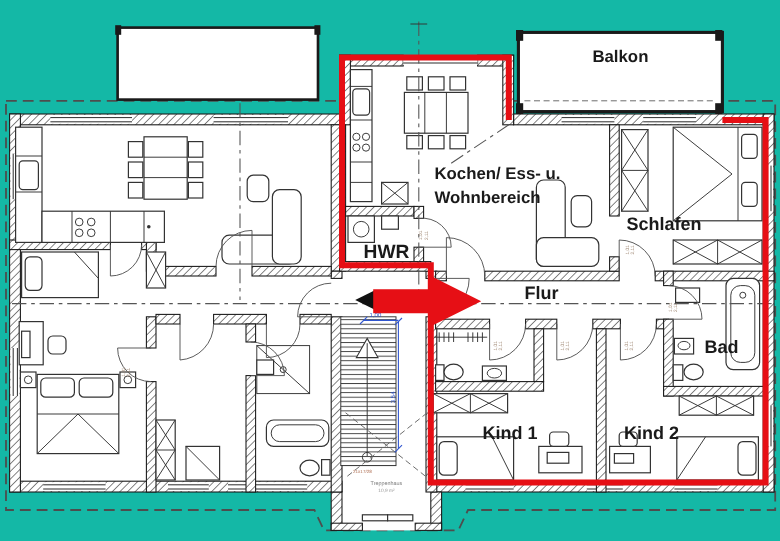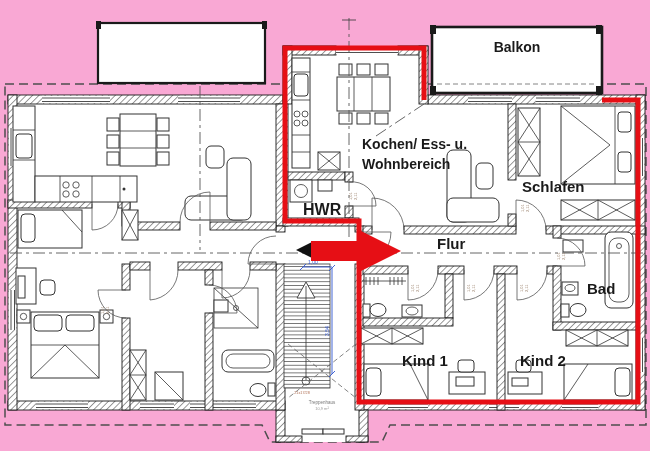--- a/index.html
+++ b/index.html
@@ -1,16 +1,16 @@
 <!DOCTYPE html>
 <html><head>
 <meta charset="utf-8">
 <style>
   html,body{margin:0;padding:0;background:#fff;}
-  .stage{position:relative;width:650px;height:451px;background:#f9a8d4;overflow:hidden;
+  .stage{position:relative;width:650px;height:451px;background:#14b8a6;overflow:hidden;
          font-family:"Liberation Sans",sans-serif;}
   svg{display:block}
   .wall{fill:url(#hatch);stroke:#1a1a1a;stroke-width:0.9;}
   .solid{fill:#1a1a1a;stroke:none;}
   .room{fill:#ffffff;stroke:none;}
   .furn{fill:#ffffff;stroke:#333;stroke-width:1;}
   .thin{stroke:#333;stroke-width:0.8;fill:none;}
   .arc{stroke:#555;stroke-width:0.8;fill:none;}
   .win{fill:#ffffff;stroke:none;}
   .winl{stroke:#222;stroke-width:0.8;fill:none;}

